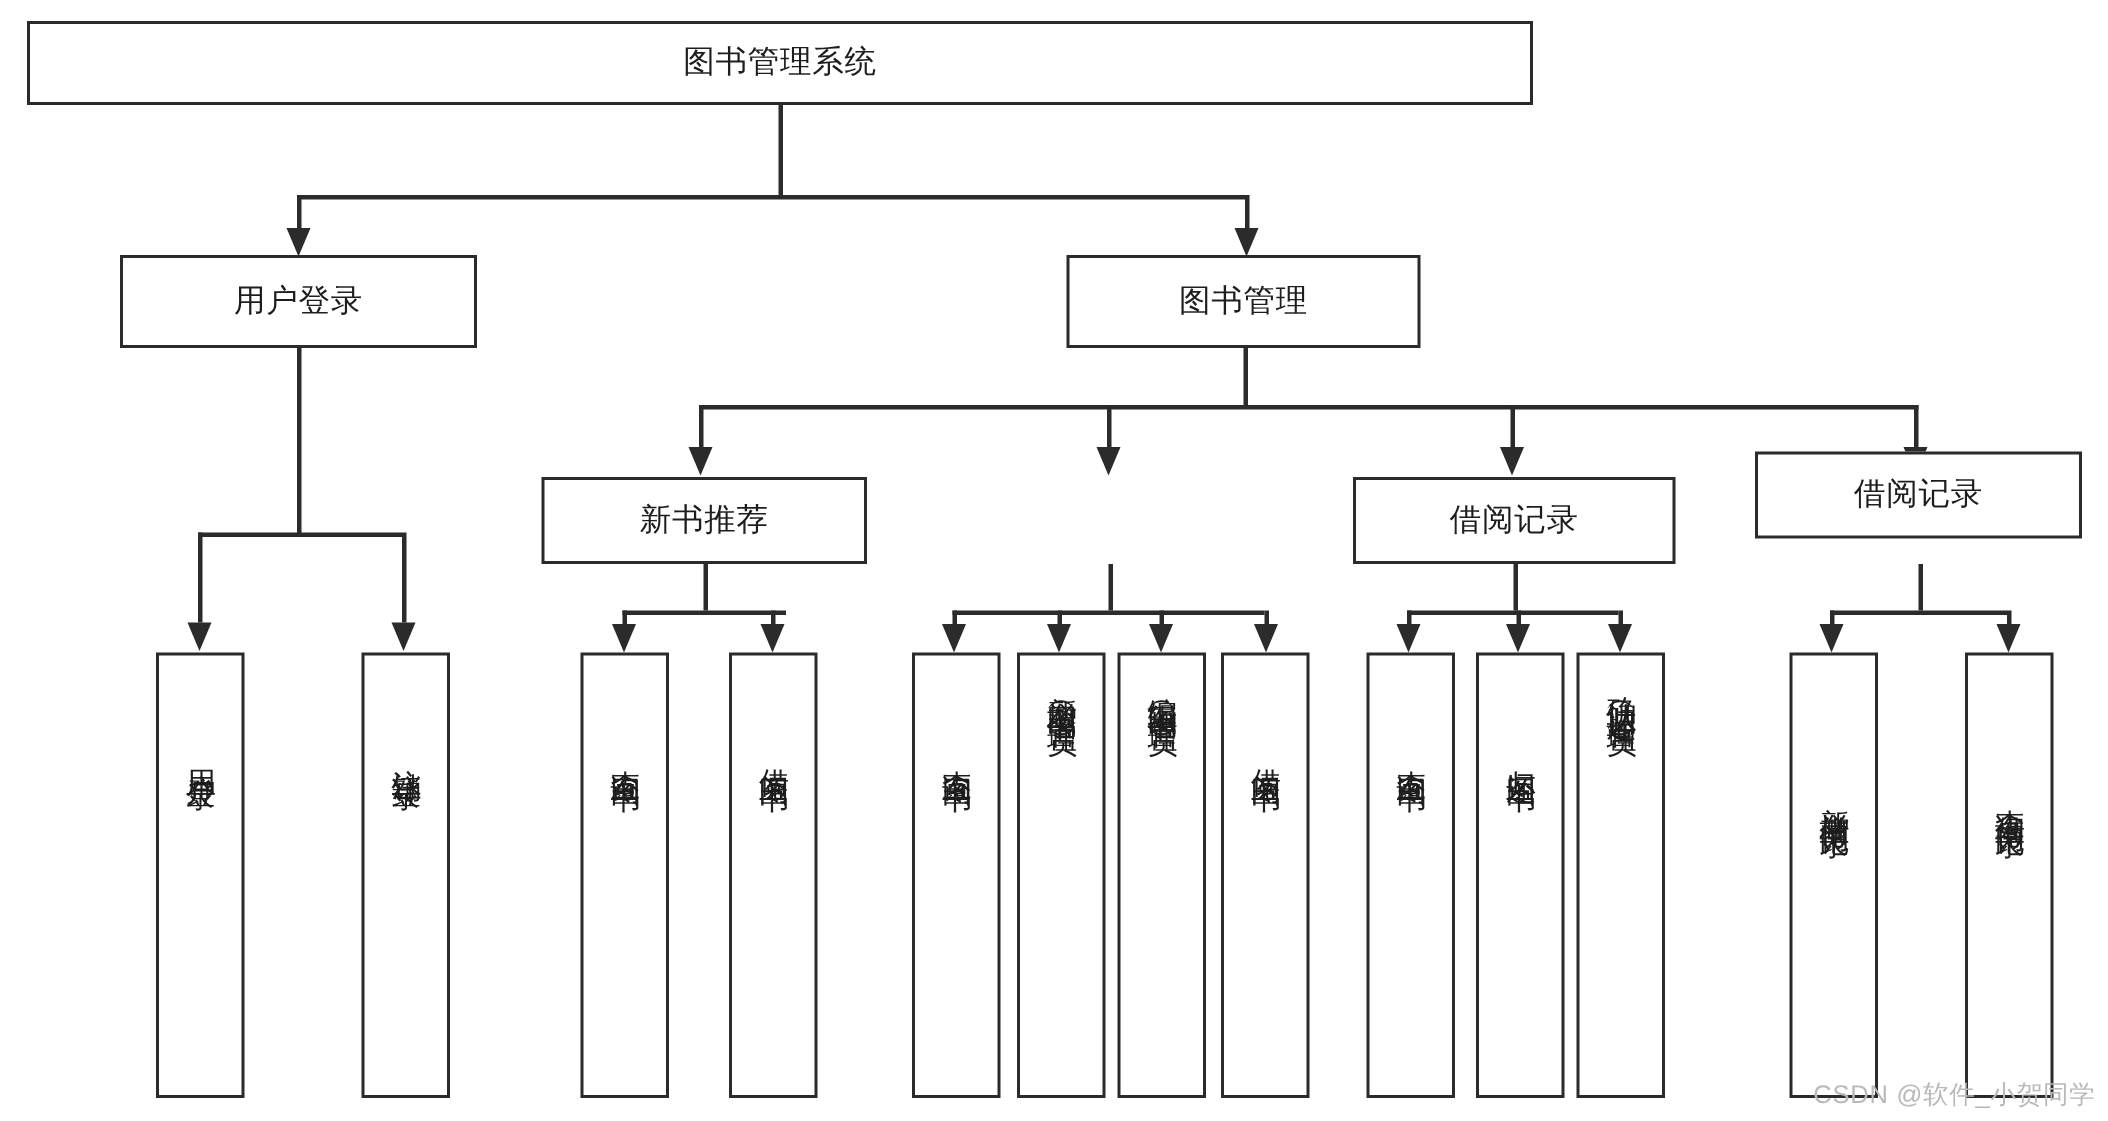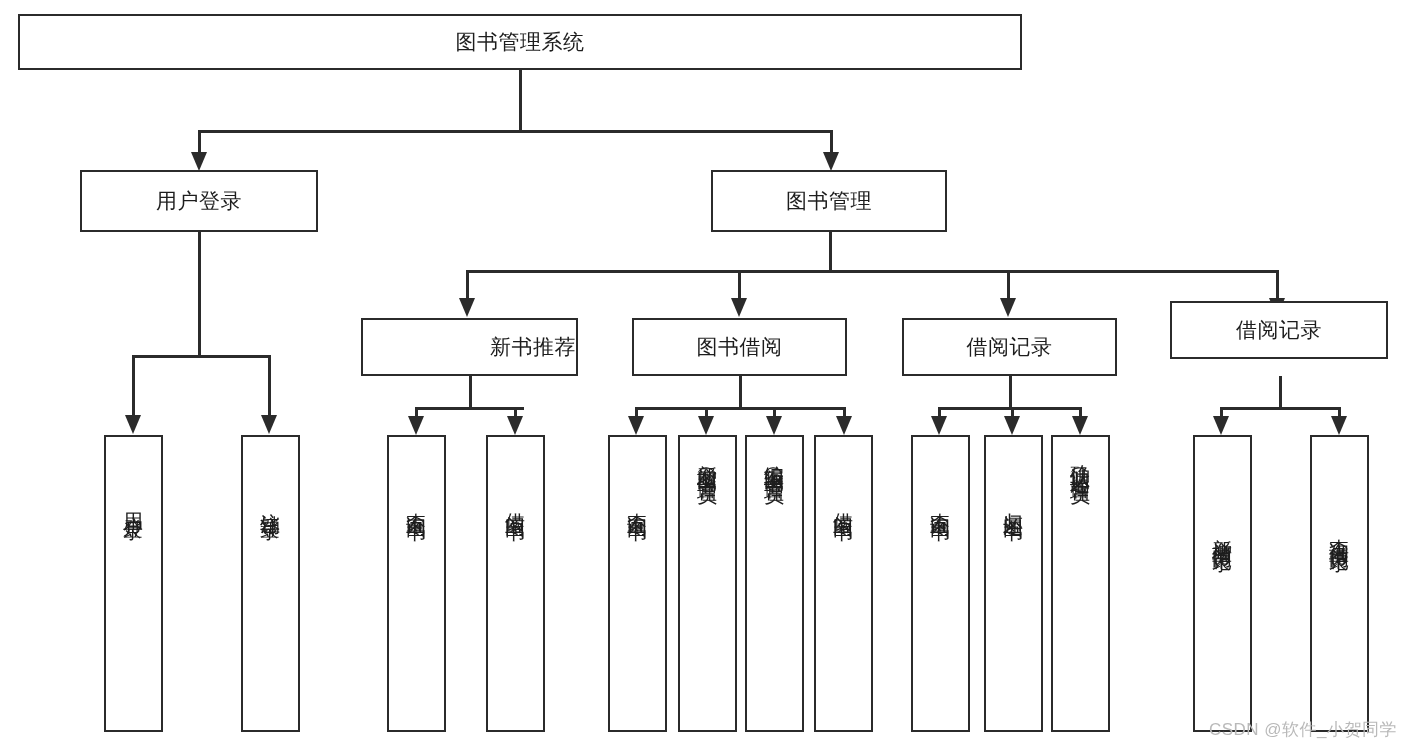--- a/index.html
+++ b/index.html
@@ -149,25 +149,22 @@
     <span class="label">图书管理系统</span>
   </div>
 
   <div class="box" id="box-l2-0" style="left: 80px; top: 170px; width: 238px; height: 62px;">
     <span class="label">用户登录</span>
   </div>
   <div class="box" id="box-l2-1" style="left: 711px; top: 170px; width: 236px; height: 62px;">
     <span class="label">图书管理</span>
   </div>
 
-  <div class="box" id="box-l3-0" style="left: 361px; top: 318px; width: 217px; height: 58px; justify-content: flex-end;">
+  <div class="box" id="box-l3-0" style="left: 361px; top: 318px; width: 217px; height: 58px;">
     <span class="label">新书推荐</span>
-  </div>
-  <div class="box" id="box-l3-1" style="left: 632px; top: 318px; width: 215px; height: 58px;">
-    <span class="label">图书借阅</span>
   </div>
   <div class="box" id="box-l3-2" style="left: 902px; top: 318px; width: 215px; height: 58px;">
     <span class="label">借阅记录</span>
   </div>
   <div class="box" id="box-l3-3" style="left: 1170px; top: 301px; width: 218px; height: 58px;">
     <span class="label">借阅记录</span>
   </div>
 
   <div class="box vert mid" id="box-leaf-0" style="left: 104px; top: 435px; width: 59px; height: 297px;">
     <span class="label">用户登录</span>

